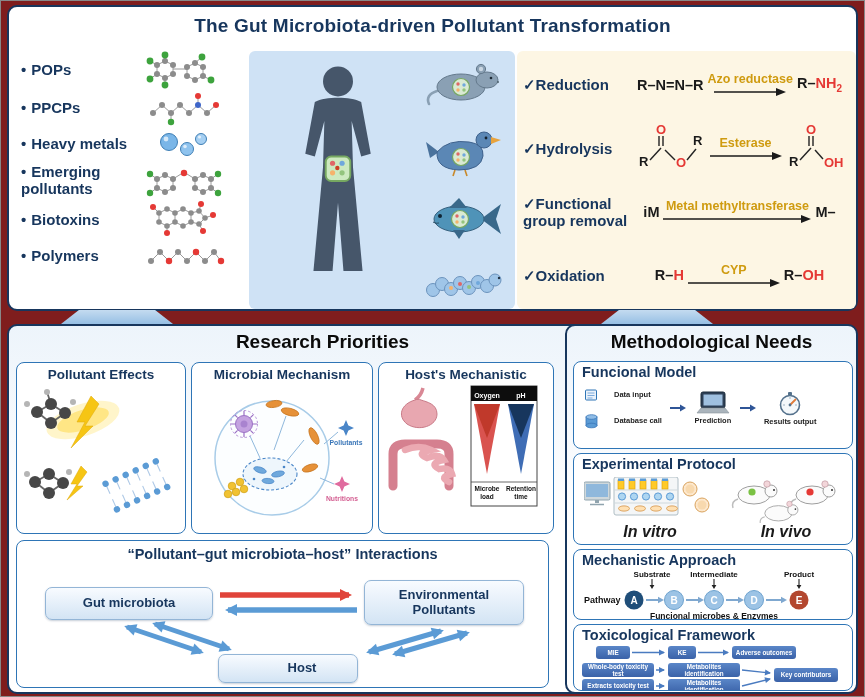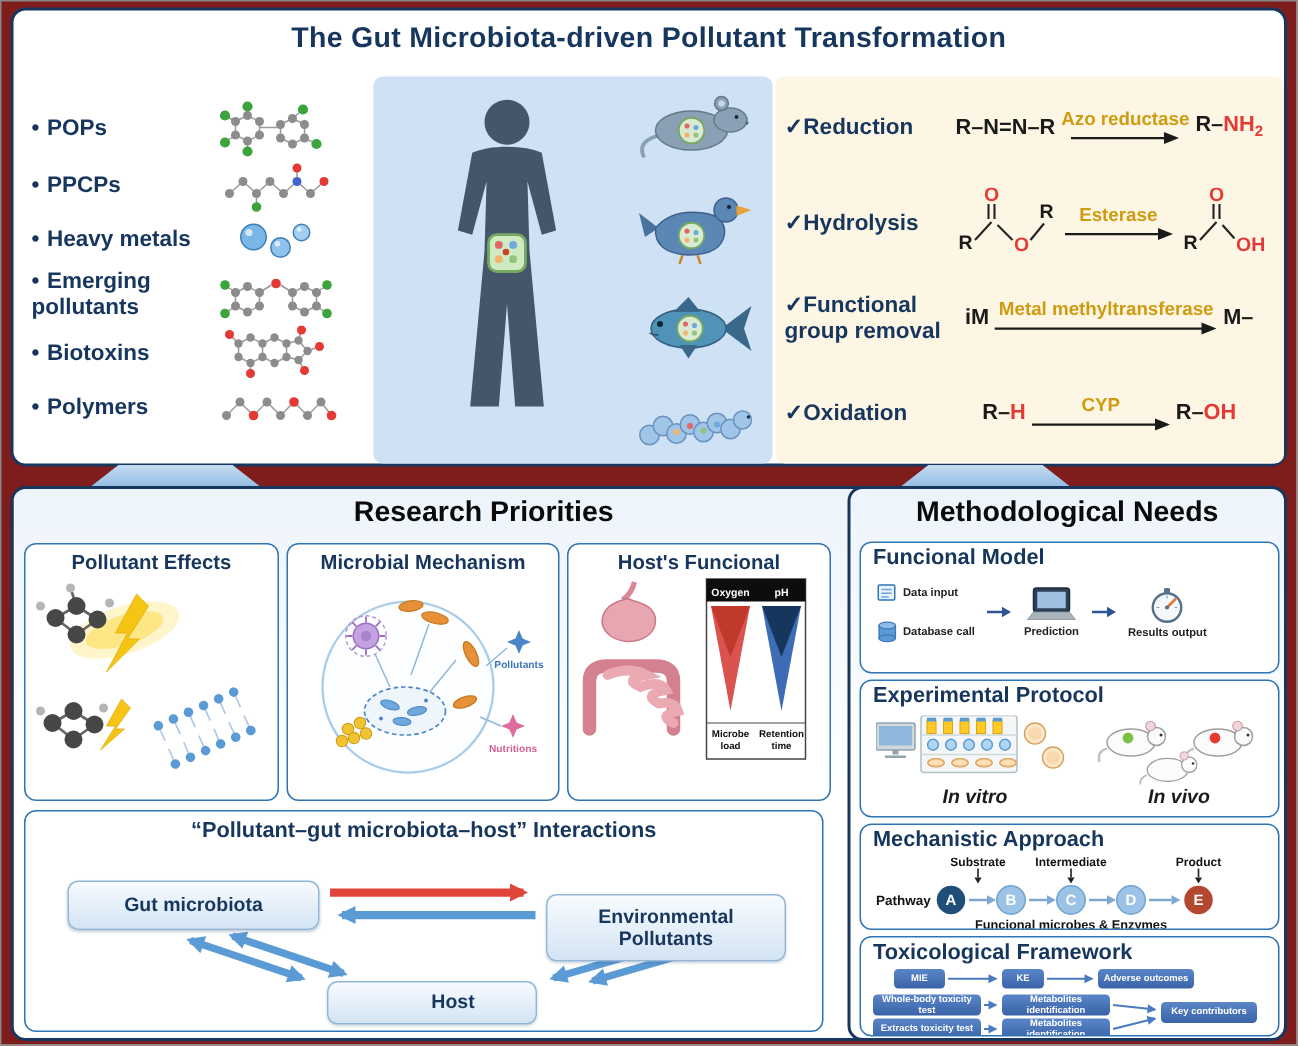--- a/index.html
+++ b/index.html
@@ -4,21 +4,21 @@
 <style>
   * { margin:0; padding:0; box-sizing:border-box; }
   html,body { background:#dcdcdc; }
   .root { position:relative; width:865px; height:697px; background:#7f1d1d; font-family:"Liberation Sans",sans-serif; border:1px solid #888; overflow:hidden; }
   svg text { font-family:"Liberation Sans",sans-serif; }
 
   .panel { position:absolute; border:2px solid #17365d; border-radius:10px; }
   .top-panel { left:6px; top:4px; width:851px; height:306px; background:#fff; }
   .top-title { position:absolute; top:8px; left:0; width:100%; text-align:center; font-size:19px; font-weight:bold; color:#17365d; letter-spacing:.2px; }
 
-  .poll-list { position:absolute; left:12px; top:44px; width:226px; height:254px; display:flex; flex-direction:column; justify-content:center; }
+  .poll-list { position:absolute; left:12px; top:44px; width:226px; height:254px; display:flex; flex-direction:column; justify-content:flex-start; }
   .poll-row { display:flex; align-items:center; }
   .poll-label { font-size:15px; font-weight:bold; color:#17365d; line-height:1.12; width:122px; }
   .bullet { margin-right:5px; }
   .mol { flex:0 0 auto; margin-left:2px; }
 
   .mid-zone { position:absolute; left:240px; top:44px; width:266px; height:258px; background:#cfe2f5; border-radius:6px; }
   .react-zone { position:absolute; left:508px; top:44px; width:339px; height:258px; background:#fdf6e4; border-radius:6px; display:flex; flex-direction:column; padding:2px 0; }
   .rx-row { flex:1; display:flex; align-items:center; padding:0 6px; }
   .rx-name { width:106px; font-size:15px; font-weight:bold; color:#17365d; line-height:1.15; }
   .rx-formula { flex:1; display:flex; align-items:center; justify-content:center; gap:4px; }
@@ -41,40 +41,40 @@
 
   .rp-row { position:absolute; left:7px; top:36px; display:flex; gap:5px; }
   .rp-box { border:1.5px solid #2e75b6; border-radius:8px; background:#fff; height:172px; overflow:hidden; }
   .rp-box h3 { text-align:center; font-size:13.5px; font-weight:bold; color:#17365d; margin-top:4px; }
   .box-pe { width:170px; } .box-mm { width:182px; } .box-hp { width:176px; }
 
   .interactions { position:absolute; left:7px; top:214px; width:533px; height:148px; border:1.5px solid #2e75b6; border-radius:8px; background:#fff; overflow:hidden; }
   .interactions h3 { text-align:center; font-size:14.5px; font-weight:bold; color:#17365d; margin-top:5px; position:relative; z-index:2; }
   .node { position:absolute; display:flex; flex-direction:column; align-items:center; justify-content:center; border:1px solid #93b5d6; border-radius:7px; background:linear-gradient(180deg,#f8fbff,#d3e4f4); color:#17365d; font-weight:bold; font-size:13px; line-height:1.15; text-align:center; box-shadow:0 1px 2px rgba(30,60,100,.25); z-index:2; }
   .node-gm { left:28px; top:46px; width:168px; height:33px; }
-  .node-ep { left:347px; top:55px; width:160px; height:45px; }
+  .node-ep { left:347px; top:39px; width:160px; height:45px; }
   .node-host { left:201px; top:113px; width:140px; height:29px;padding-left:28px; }
   .inter-arrows { position:absolute; left:0; top:0; z-index:1; }
 
   .m-box { position:absolute; left:6px; width:280px; border:1.5px solid #2e75b6; border-radius:8px; background:#fff; padding:3px 8px 2px; overflow:hidden; }
   .m-box h3 { font-size:14.5px; font-weight:bold; color:#17365d; line-height:1.1; }
   .box-pm { top:35px; height:88px; }
   .box-ep2 { top:127px; height:92px; }
   .box-ma { top:223px; height:71px; }
   .box-tf { top:298px; height:67px; }
 
   .pm-row { display:flex; align-items:center; gap:7px; margin-top:7px; margin-left:2px; }
   .pm-left { display:flex; flex-direction:column; gap:11px; }
-  .pm-item { display:flex; align-items:center; gap:3px; }
+  .pm-item { display:flex; align-items:center; gap:15px; }
   .pm-label { font-size:7.5px; font-weight:bold; color:#222; white-space:nowrap; }
   .pm-block { display:flex; flex-direction:column; align-items:center; gap:1px; }
 
   .ep-row { display:flex; justify-content:space-between; margin-top:4px; padding:0 2px; }
   .ep-half { display:flex; flex-direction:column; align-items:center; }
-  .ep-caption { font-size:13px; font-style:italic; font-weight:bold; color:#1a1a1a; }
+  .ep-caption { font-size:16px; font-style:italic; font-weight:bold; color:#1a1a1a; }
 
   .tf-wrap { position:relative; width:262px; height:47px; margin:2px auto 0; }
   .tf-box { position:absolute; background:linear-gradient(180deg,#5a86c8,#3a62a8); color:#fff; font-size:6.3px; font-weight:bold; border-radius:3px; display:flex; align-items:center; justify-content:center; text-align:center; line-height:1.12; padding:1px 2px; }
   .tf-arrows { position:absolute; left:0; top:0; }
 </style>
 </head>
 <body>
 
 <div class="root">
 
@@ -569,21 +569,21 @@
               <circle cx="36" cy="112" r="3.8"></circle>
           </g>
           <polygon points="154,38 156.4,43.6 162,46 156.4,48.4 154,54 151.6,48.4 146,46 151.6,43.6" fill="#4a86c8"></polygon>
           <text x="154" y="63" text-anchor="middle" font-size="6.8" font-weight="bold" fill="#3a76b8">Pollutants</text>
           <polygon points="150,94 152.4,99.6 158,102 152.4,104.4 150,110 147.6,104.4 142,102 147.6,99.6" fill="#e06c9f"></polygon>
           <text x="150" y="119" text-anchor="middle" font-size="6.8" font-weight="bold" fill="#d45f92">Nutritions</text>
         </svg>
       </div>
 
       <div class="rp-box box-hp">
-        <h3>Host's Funcional</h3>
+        <h3>Host's Mechanistic</h3>
         <svg width="172" height="148" viewBox="0 0 172 148">
           <g>
             <path d="M44,6 q-2,8 -8,12" stroke="#d98895" stroke-width="3.5" fill="none"></path>
             <path d="M36,18 C22,22 18,34 28,42 C40,50 58,44 58,32 C58,22 48,20 42,18 C40,17 38,17 36,18 Z" fill="#e8a7b0" stroke="#c97b88"></path>
             <path d="M14,104 V72 Q14,62 26,62 H58 Q70,62 70,72 V104" stroke="#d5808f" stroke-width="9" fill="none" stroke-linecap="round" stroke-linejoin="round"></path>
             <path d="M26,68 q14,-6 26,0 q-16,3 -4,8 q13,-5 17,2 q-16,3 -5,9 q11,-2 13,5 q-14,3 -3,8" stroke="#eba9b2" stroke-width="6.5" fill="none" stroke-linecap="round"></path>
           </g>
           <g>
             <rect x="92" y="4" width="66" height="120" fill="#ffffff" stroke="#444" stroke-width="1"></rect>
             <rect x="92" y="4" width="66" height="15" fill="#0d0d0d"></rect>

